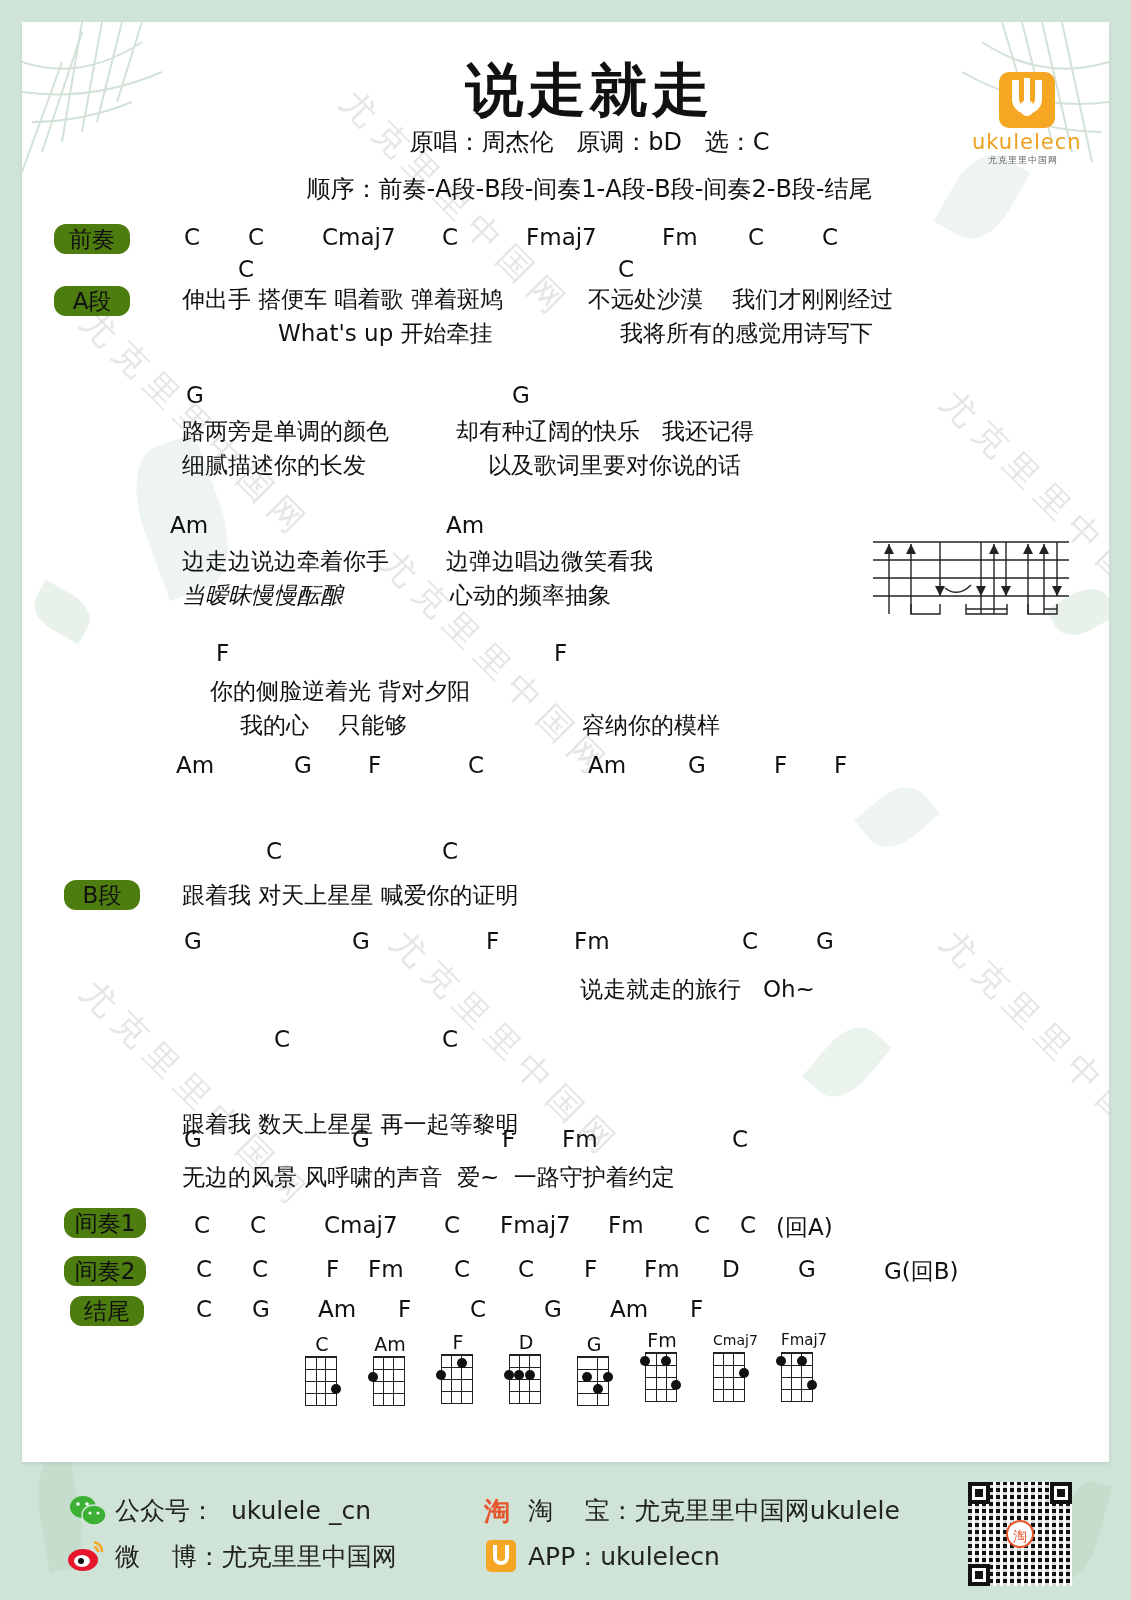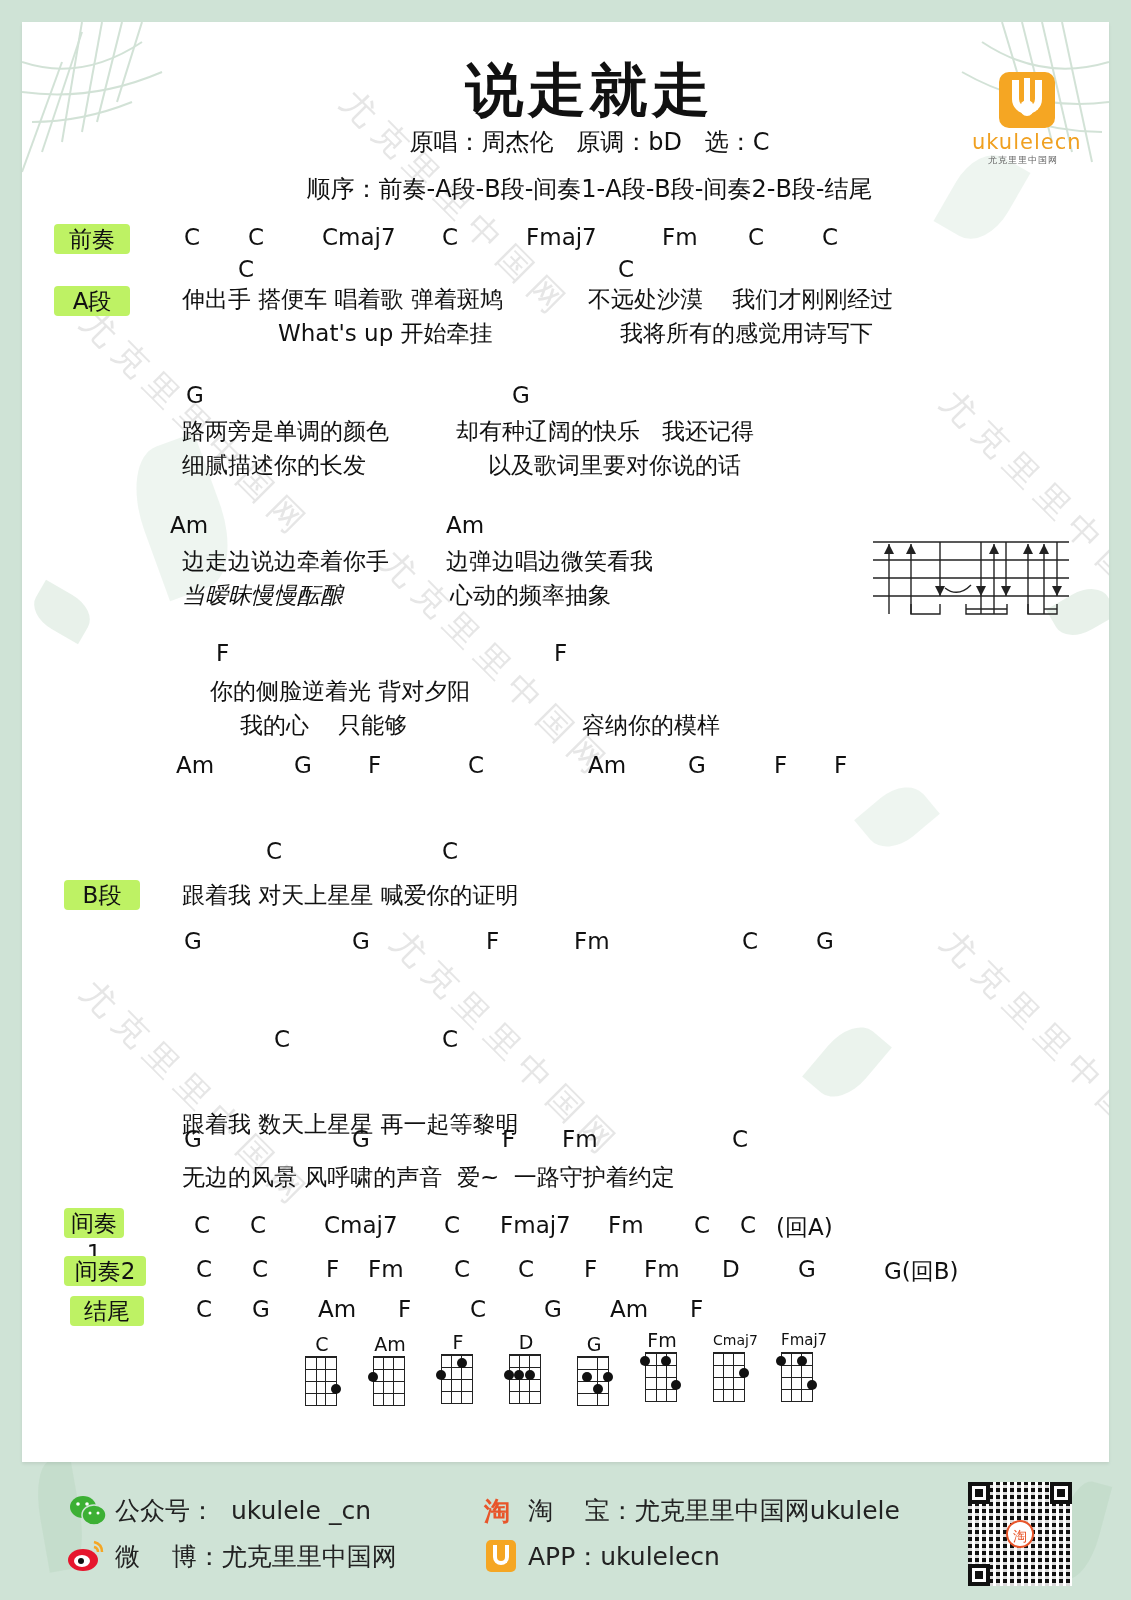--- a/index.html
+++ b/index.html
@@ -6,21 +6,21 @@
   body{width:1131px;height:1600px;background:#cfe3d6;position:relative;overflow:hidden;
        font-family:"DejaVu Sans","Liberation Sans",sans-serif;color:#111;}
   .sheet{position:absolute;left:22px;top:22px;width:1087px;height:1440px;background:#fff;
          box-shadow:0 2px 3px rgba(0,0,0,0.08);overflow:hidden;}
   .leaf{position:absolute;border-radius:50% 0 50% 0;background:#bdd8c4;opacity:.55;}
   .frond{position:absolute;opacity:.45;}
   .wm{position:absolute;color:#e6e6e6;font-size:34px;transform:rotate(45deg);white-space:nowrap;letter-spacing:10px;}
   .abs{position:absolute;white-space:pre;padding-left:24px;}
   .title{left:0;width:1087px;top:30px;text-align:center;font-size:58px;font-weight:bold;letter-spacing:4px;}
   .meta{left:0;width:1087px;text-align:center;font-size:24px;}
-  .badge{position:absolute;background:#bef264;border-radius:4px;font-size:23px;text-align:center;line-height:30px;height:30px;}
+  .badge{position:absolute;background:#4d7c0f;border-radius:12px;font-size:23px;text-align:center;line-height:30px;height:30px;}
   .chord{position:absolute;font-size:23px;white-space:pre;}
   .lyr{position:absolute;font-size:23px;white-space:pre;}
   .logo{position:absolute;left:977px;top:50px;width:56px;height:56px;border-radius:10px;background:#f5a623;}
   .logo .u{position:absolute;left:13px;top:8px;width:30px;height:34px;border:7px solid #fff;border-top:none;border-radius:0 0 16px 16px;box-sizing:border-box;}
   .logo .neck{position:absolute;left:25px;top:6px;width:6px;height:26px;background:#fff;}
   .logo .body{position:absolute;left:21px;top:28px;width:14px;height:16px;background:#fff;border-radius:50%;}
   .logo-text{position:absolute;left:950px;top:108px;font-size:21px;color:#f0a020;letter-spacing:1px;}
   .logo-sub{position:absolute;left:966px;top:132px;font-size:9px;color:#666;letter-spacing:1px;}
   .diagram{position:absolute;width:34px;}
   .diagram .name{text-align:center;font-size:19px;height:24px;line-height:24px;}
@@ -184,33 +184,34 @@
   <div class="chord" style="left:244px;top:816px;">C</div>
   <div class="chord" style="left:420px;top:816px;">C</div>
   <div class="lyr" style="left:160px;top:858px;">跟着我 对天上星星 喊爱你的证明</div>
 
   <div class="chord" style="left:162px;top:906px;">G</div>
   <div class="chord" style="left:330px;top:906px;">G</div>
   <div class="chord" style="left:464px;top:906px;">F</div>
   <div class="chord" style="left:552px;top:906px;">Fm</div>
   <div class="chord" style="left:720px;top:906px;">C</div>
   <div class="chord" style="left:794px;top:906px;">G</div>
+  <div class="lyr" style="left:558px;top:952px;">说走就走的旅行   Oh~</div>
 
   <div class="chord" style="left:252px;top:1004px;">C</div>
   <div class="chord" style="left:420px;top:1004px;">C</div>
   <div class="lyr" style="left:160px;top:1046px;margin-top:41px;">跟着我 数天上星星 再一起等黎明</div>
 
   <div class="chord" style="left:162px;top:1104px;">G</div>
   <div class="chord" style="left:330px;top:1104px;">G</div>
   <div class="chord" style="left:480px;top:1104px;">F</div>
   <div class="chord" style="left:540px;top:1104px;">Fm</div>
   <div class="chord" style="left:710px;top:1104px;">C</div>
   <div class="lyr" style="left:160px;top:1140px;">无边的风景 风呼啸的声音  爱~  一路守护着约定</div>
 
-  <div class="badge" style="left:42px;top:1186px;width:60px;">间奏1</div>
+  <div class="badge" style="left:42px;top:1186px;width:82px;">间奏1</div>
   <div class="chord" style="left:172px;top:1190px;">C</div>
   <div class="chord" style="left:228px;top:1190px;">C</div>
   <div class="chord" style="left:302px;top:1190px;">Cmaj7</div>
   <div class="chord" style="left:422px;top:1190px;">C</div>
   <div class="chord" style="left:478px;top:1190px;">Fmaj7</div>
   <div class="chord" style="left:586px;top:1190px;">Fm</div>
   <div class="chord" style="left:672px;top:1190px;">C</div>
   <div class="chord" style="left:718px;top:1190px;">C</div>
   <div class="chord" style="left:754px;top:1190px;">(回A)</div>
 

